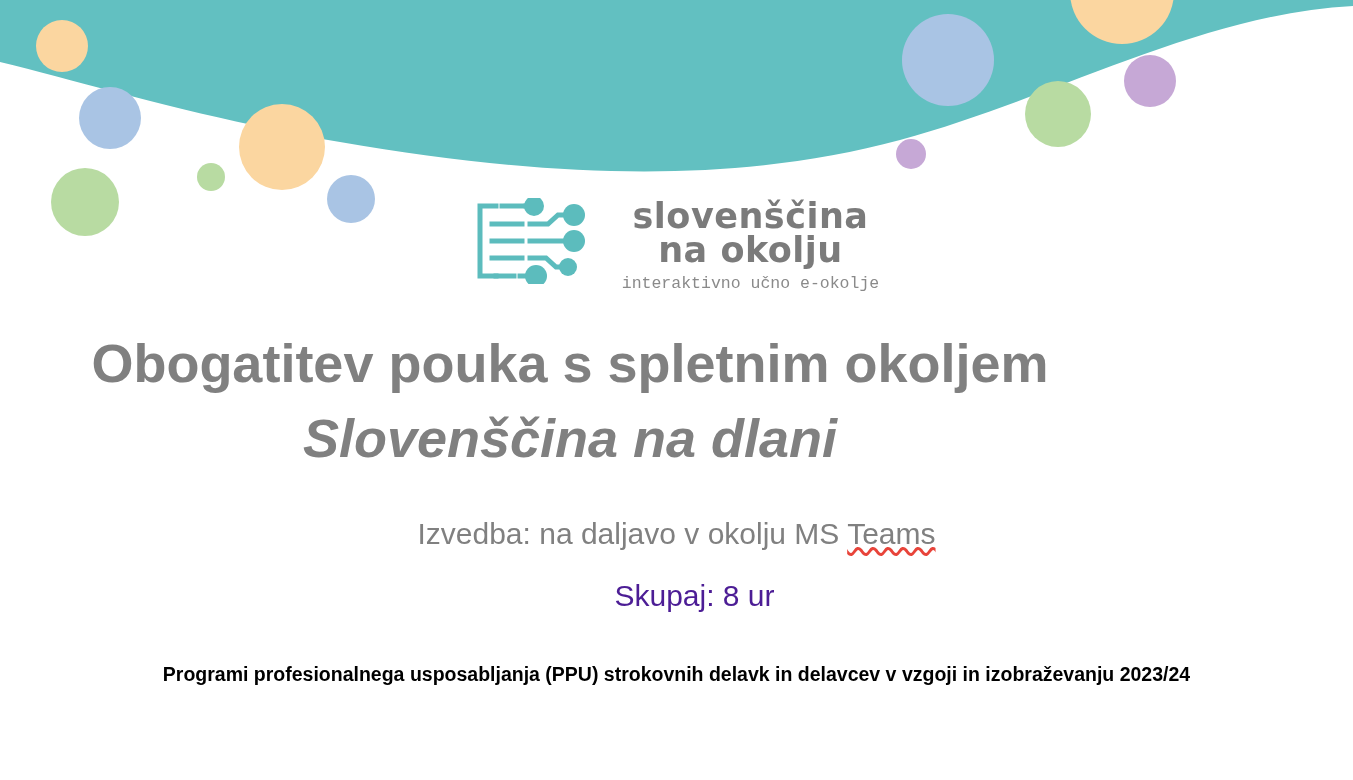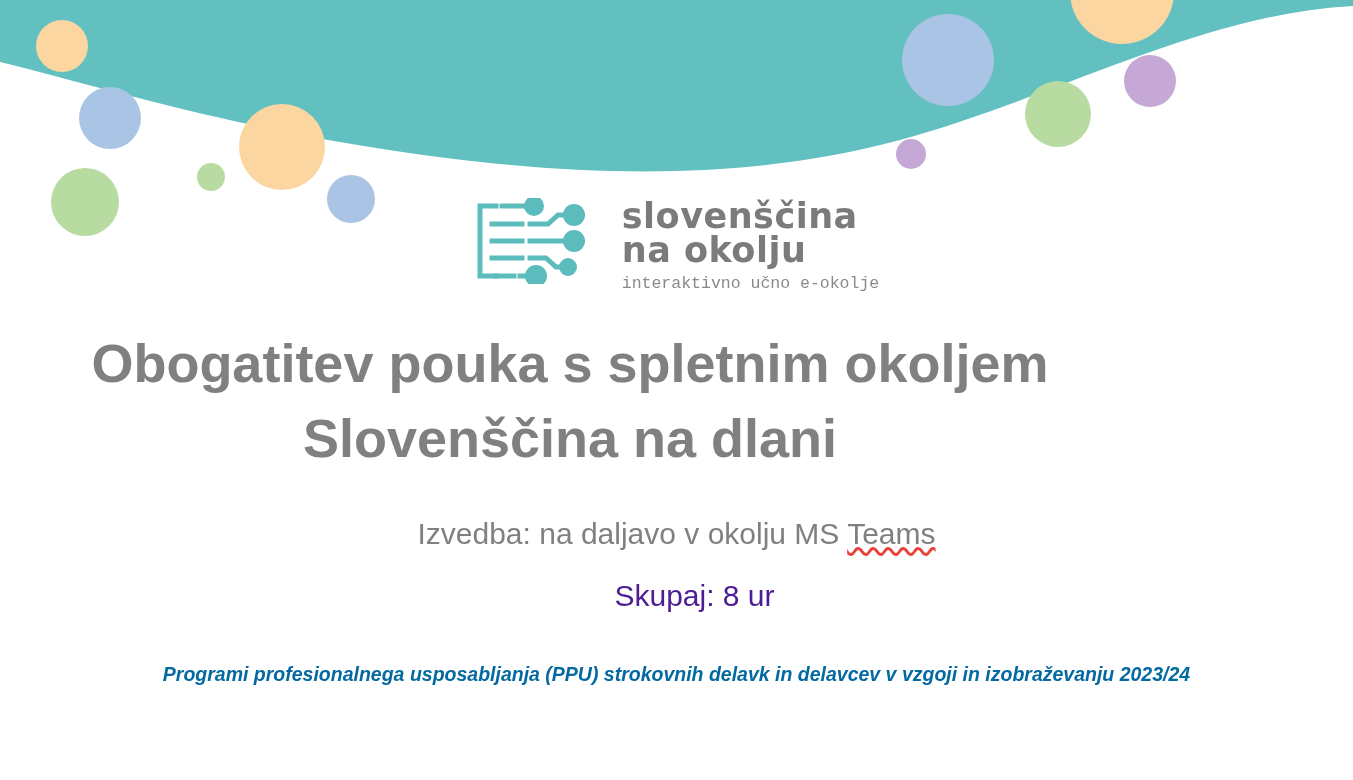--- a/index.html
+++ b/index.html
@@ -41,20 +41,21 @@
     width: 1353px;
     height: 100px;
     display: flex;
     justify-content: center;
     align-items: flex-start;
   }
   #logo-inner {
     display: flex;
     align-items: flex-start;
     gap: 30px;
+    text-align: center;
   }
   #logo-mark {
     width: 118px;
     height: 86px;
     flex: none;
   }
   #logo-words {
     display: flex;
     flex-direction: column;
     padding-top: 2px;
@@ -89,20 +90,21 @@
   #title-main,
   #title-sub {
     color: #808080;
     font-family: "Liberation Sans", sans-serif;
     font-weight: bold;
     font-size: 54px;
     line-height: 1.38;
     white-space: nowrap;
   }
   #title-sub {
+    font-style: italic;
   }
 
   
   #body-block {
     position: absolute;
     left: 0;
     top: 503px;
     width: 1353px;
     text-align: center;
   }
@@ -201,16 +203,16 @@
     <div id="title-main" style="color: rgb(128, 128, 128);">Obogatitev pouka s spletnim okoljem</div>
     <div id="title-sub" style="color: rgb(128, 128, 128);">Slovenščina na dlani</div>
   </div>
 
   <div id="body-block">
     <div class="body-line" style="color: rgb(128, 128, 128); text-align: center;"><span>Izvedba: na daljavo v okolju MS </span><span class="misspelled">Teams</span></div>
     <div class="body-line" style="color: #4c1d95; padding-left: 36px;">Skupaj: 8 ur</div>
   </div>
 
   <div id="footer-block">
-    <div id="footer-text" style="color: #0369a1; font-style: italic;">Programi profesionalnega usposabljanja (PPU) strokovnih delavk in delavcev v vzgoji in izobraževanju 2023/24</div>
+    <div id="footer-text" style="color: #000000;">Programi profesionalnega usposabljanja (PPU) strokovnih delavk in delavcev v vzgoji in izobraževanju 2023/24</div>
   </div>
 
 </div>
 
 </body></html>

